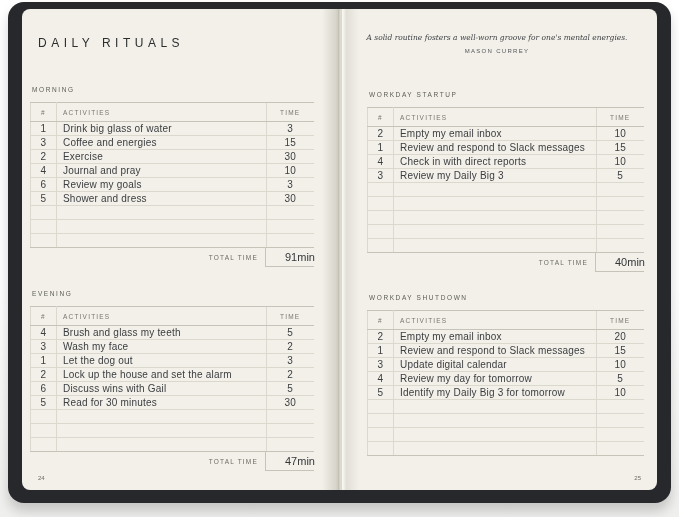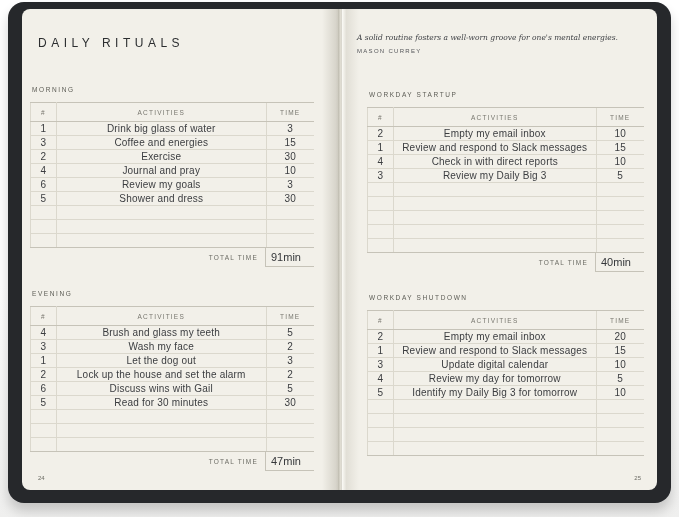--- a/index.html
+++ b/index.html
@@ -44,21 +44,21 @@
     content:'';position:absolute;top:0;left:0;width:18px;height:100%;
     background:linear-gradient(to left,rgba(80,72,50,0) 0%,rgba(80,72,50,0.10) 70%,rgba(255,255,252,0.55) 92%,rgba(80,72,50,0.25) 100%);
     pointer-events:none;
   }
   .seam{width:3px;background:linear-gradient(to right,#bdbaae,#e6e3d9);}
 
   .page-title{
     position:absolute;top:27px;left:16px;
     font-size:12px;letter-spacing:4.5px;font-weight:500;color:var(--title);
   }
-  .quote-block{position:absolute;top:24px;right:20px;width:280px;text-align:left;}
+  .quote-block{position:absolute;top:24px;right:20px;width:280px;text-align:center;}
   .quote-text{
     font-family:"DejaVu Serif",serif;font-style:italic;
     font-size:7.5px;line-height:10px;color:#3f4145;
   }
   .quote-author{
     margin-top:5px;font-size:6px;letter-spacing:1.3px;color:#55565a;
   }
 
   .section{position:absolute;}
   .page-left .section{left:8px;right:24px;}
@@ -84,29 +84,29 @@
     border-bottom:1px solid var(--line-dark);
   }
   td{
     height:14px;overflow:hidden;white-space:nowrap;
     border-bottom:1px solid var(--line);
     font-size:10px;color:var(--ink);letter-spacing:0.2px;
     vertical-align:middle;
   }
   tbody tr:last-child td{border-bottom:1px solid var(--line-dark);}
   .col-num{width:26px;text-align:center;border-right:1px solid var(--line);}
-  .col-act{text-align:center;padding:0 6px;}
+  .col-act{text-align:left;padding:0 6px;}
   .col-time{width:48px;text-align:center;border-left:1px solid var(--line);}
 
   .total-row{display:flex;justify-content:flex-end;align-items:center;height:19px;}
   .total-label{
     font-size:6.5px;letter-spacing:1.2px;color:#6b6b64;margin-right:7px;
   }
   .total-value{
-    width:49px;height:19px;line-height:18px;padding-left:5px;
+    width:49px;height:19px;line-height:18px;padding-left:19px;
     border-left:1px solid var(--line-dark);
     border-bottom:1px solid var(--line-dark);
     font-size:11px;color:#35373a;
   }
   .page-number{
     position:absolute;top:466px;font-size:6px;color:#6b6b64;
   }
   .page-number.left{left:16px;}
   .page-number.right{right:16px;}
 </style>

